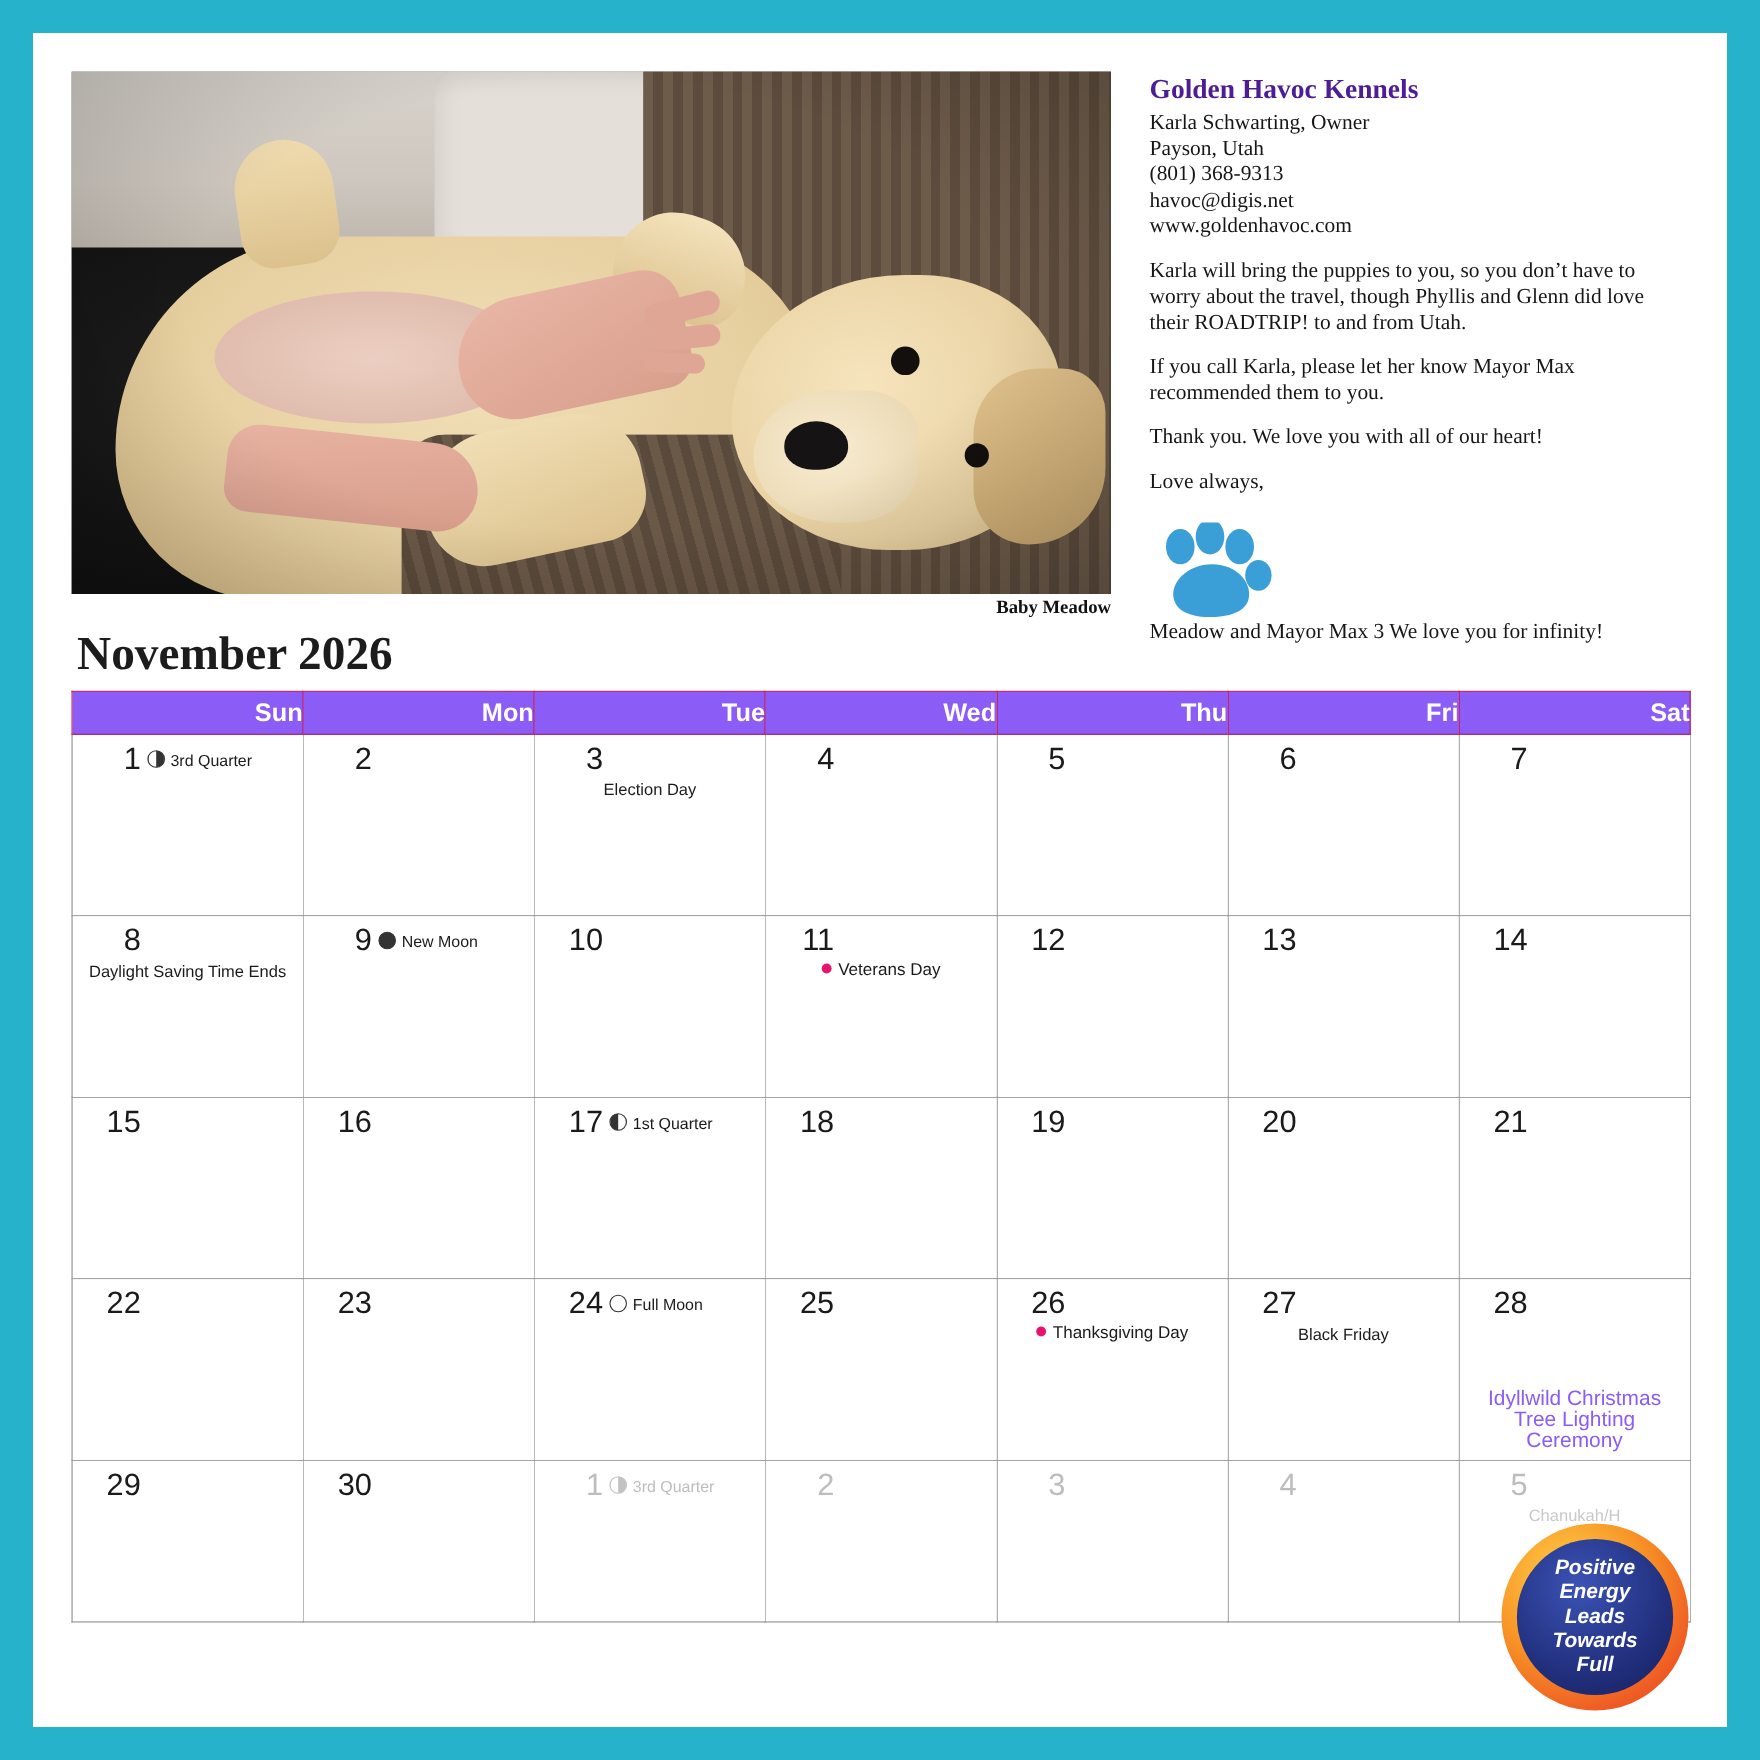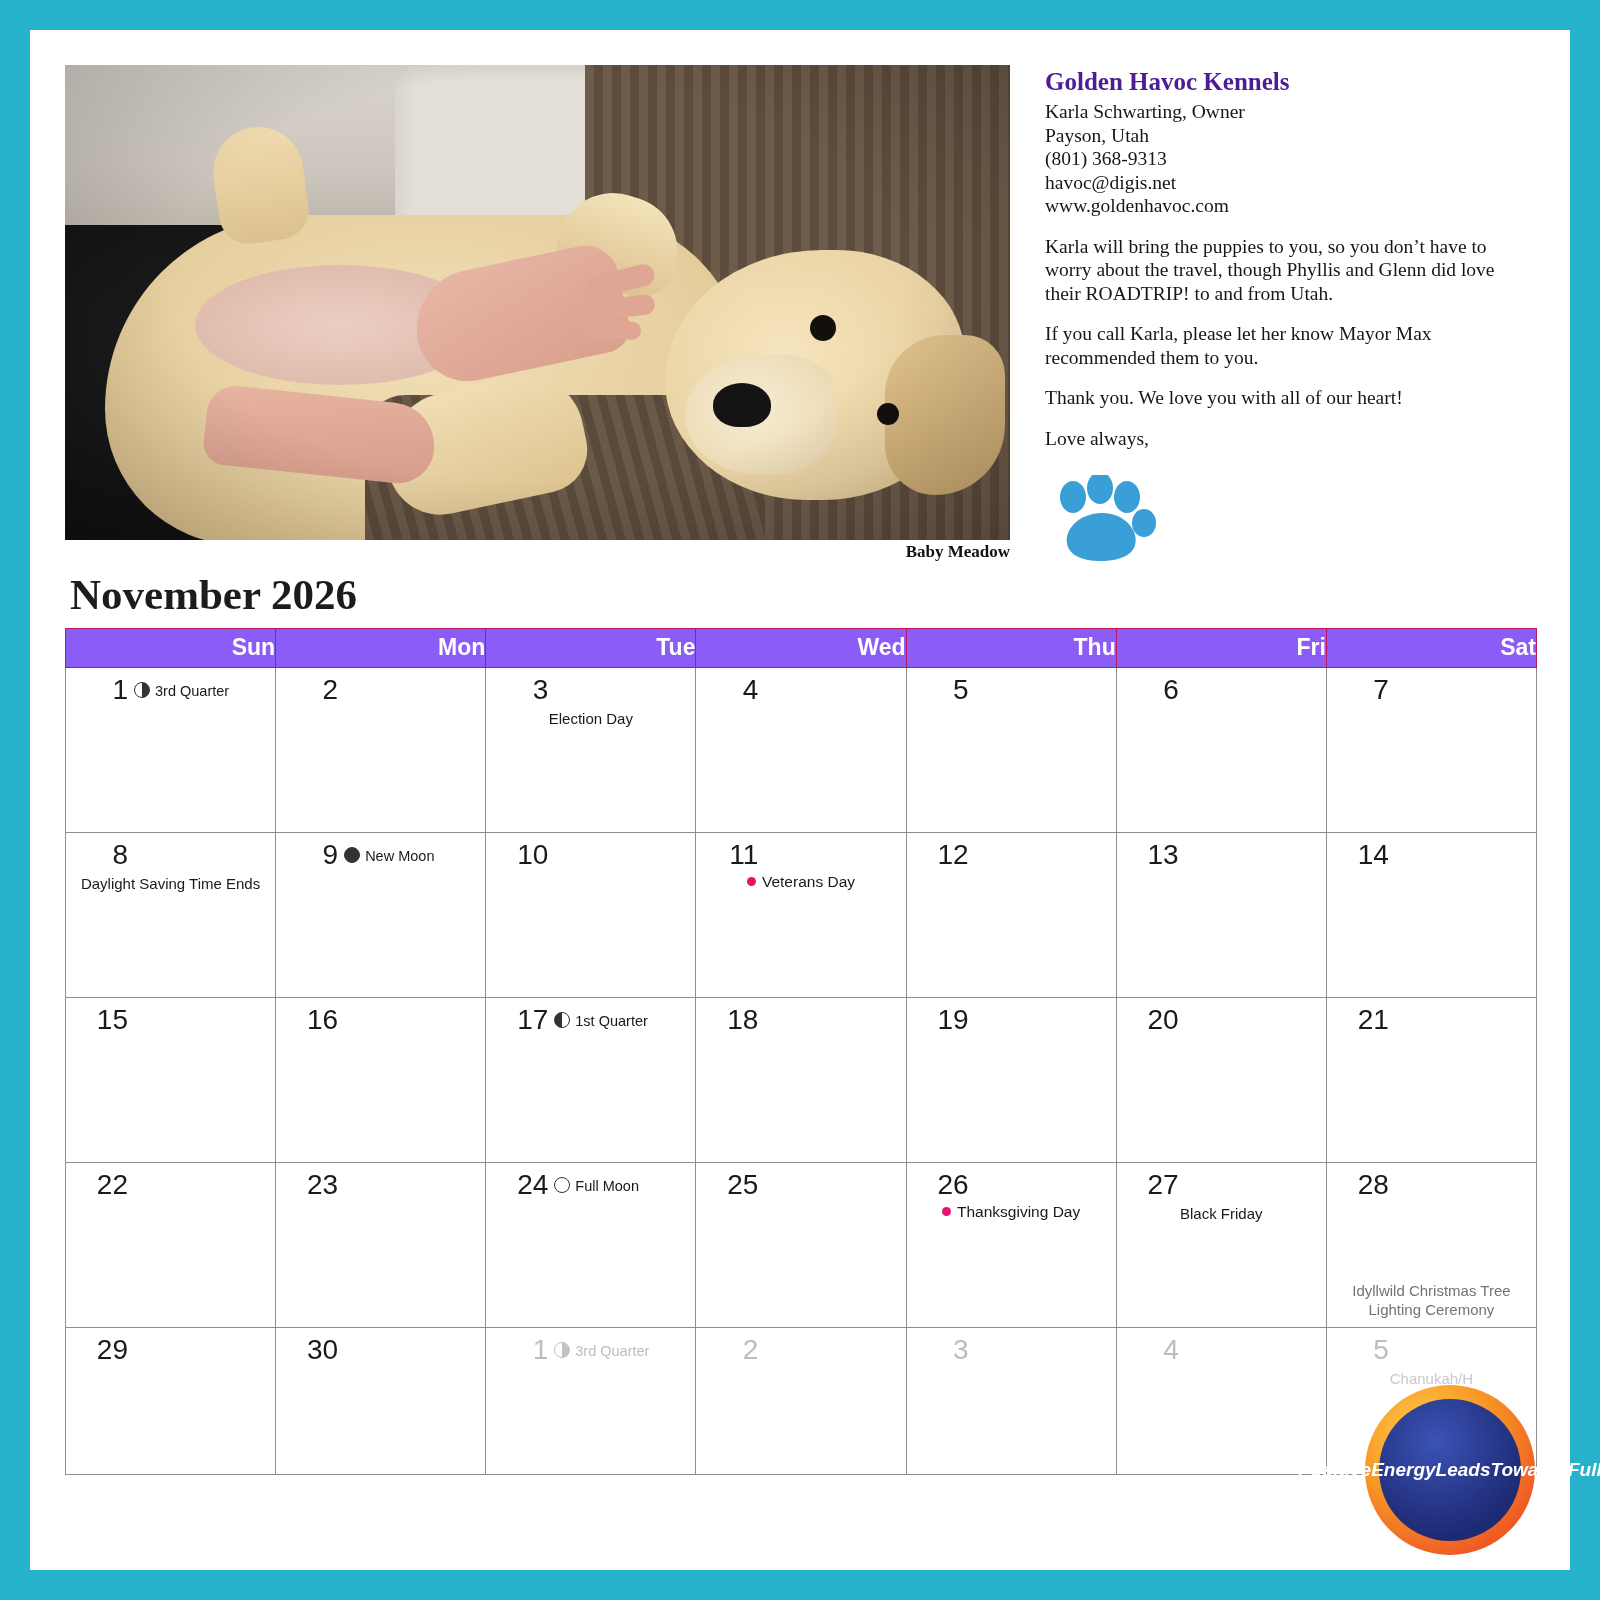--- a/index.html
+++ b/index.html
@@ -301,22 +301,22 @@
     background: #e8136f;
     vertical-align: 1px;
     margin-right: 6px;
   }
   .ev-bottom {
     position: absolute;
     left: 0; right: 0;
     bottom: 8px;
     text-align: center;
     font-family: "Liberation Sans", sans-serif;
-    font-size: 15px;
-    color: #737373;
+    font-size: 19px;
+    color: #8b5cf6;
     padding: 0 8px;
     line-height: 19px;
     margin-top: 12px;
   }
   td.out .ev-bottom, td.out .ev-top { color: #c9c9c9; }
 
   
   .slogan {
     position: absolute;
     left: 150px;
@@ -349,21 +349,21 @@
     position: absolute; inset: 14px;
     border-radius: 50%;
     background: radial-gradient(circle at 40% 30%, #3b53b5 0%, #22307e 60%, #151f5c 100%);
     color: #fff;
     font-family: "Liberation Sans", sans-serif;
     font-weight: bold;
     font-style: italic;
     font-size: 19px;
     line-height: 22px;
     display: flex;
-    flex-direction: row;
+    flex-direction: column;
     align-items: center;
     justify-content: center;
     text-align: center;
   }
 </style>
 </head>
 <body>
 
 <div class="page">
 
@@ -415,20 +415,24 @@
     <div class="pawprint">
       <svg width="120" height="90" viewBox="0 0 120 90">
         <ellipse cx="28" cy="22" rx="13" ry="16" fill="#3a9fd6"></ellipse>
         <ellipse cx="55" cy="13" rx="13" ry="16" fill="#3a9fd6"></ellipse>
         <ellipse cx="82" cy="22" rx="13" ry="16" fill="#3a9fd6"></ellipse>
         <ellipse cx="99" cy="48" rx="12" ry="14" fill="#3a9fd6"></ellipse>
         <path d="M57 38 C80 38 94 56 90 70 C86 84 66 86 55 86 C43 86 25 83 22 69 C19 55 34 38 57 38 Z" fill="#3a9fd6"></path>
       </svg>
     </div>
 
+    <div class="closing">
+      <span class="line">Meadow and Mayor Max 3</span>
+      <span class="line">We love you for infinity!</span>
+    </div>
   </div>
 
   <div class="month-title">November 2026</div>
 
   <table class="cal">
     <thead>
       <tr>
         <th>Sun</th>
         <th>Mon</th>
         <th>Tue</th>

